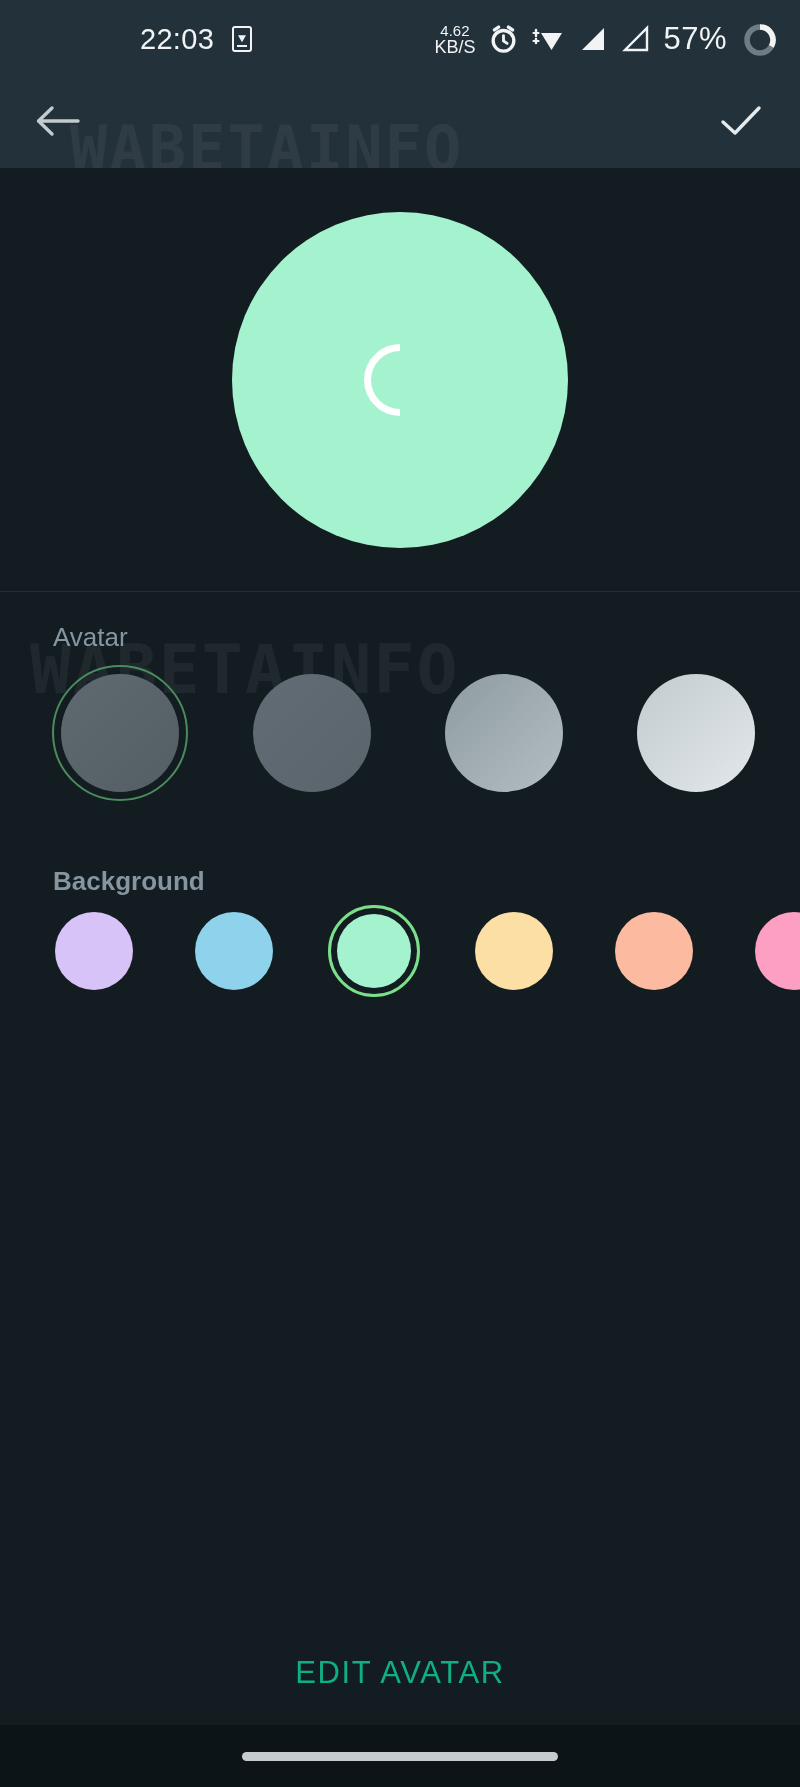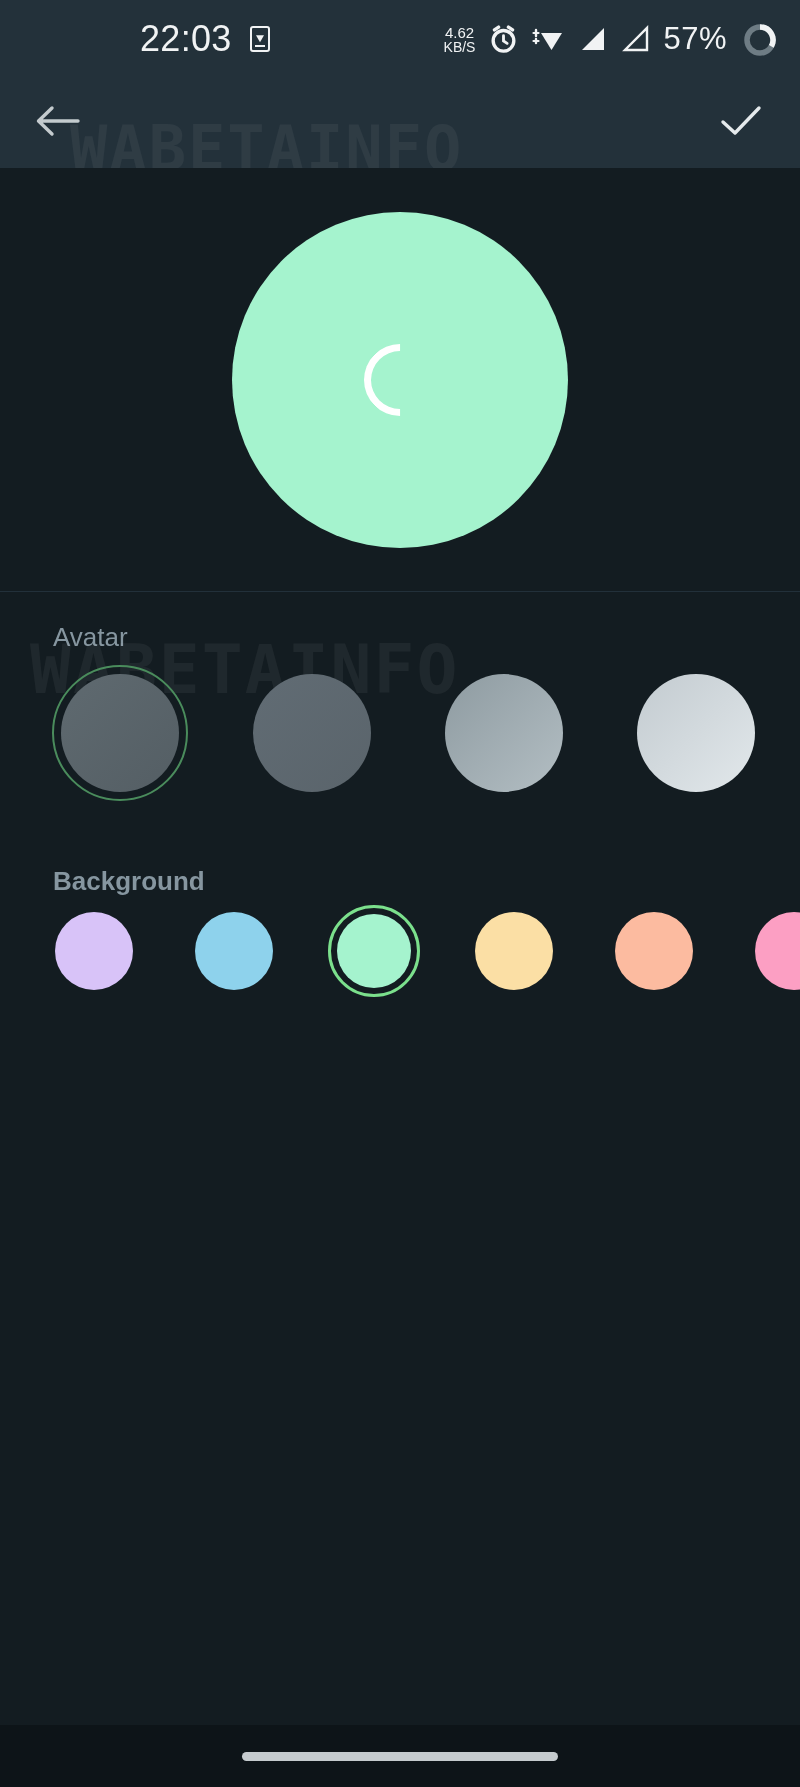--- a/index.html
+++ b/index.html
@@ -21,21 +21,21 @@
     position:absolute; top:0; left:0;
     width:800px; height:78px;
     background:#23313A;
     display:flex; align-items:center;
   }
   .sb-left {
     display:flex; align-items:center; gap:18px;
     margin-left:140px;
   }
   .sb-time {
-    color:#F1F3F4; font-size:36px; letter-spacing:0.3px;text-align:right;
+    color:#F1F3F4; font-size:29px; letter-spacing:0.3px;text-align:right;
   }
   .sb-castbox {
     width:20px; height:26px;
     border:2.5px solid #F1F3F4; border-radius:3px;
     position:relative;
   }
   .sb-castbox:after {
     content:""; position:absolute;
     left:50%; top:50%; transform:translate(-50%,-55%);
     width:0;height:0;
@@ -50,21 +50,21 @@
   }
   .sb-right {
     position:absolute; right:22px;
     display:flex; align-items:center; gap:13px;
   }
   .sb-speed {
     display:flex; flex-direction:column; align-items:center;
     line-height:1.0; color:#F1F3F4;
   }
   .sb-speed .v { font-size:15px; }
-  .sb-speed .u { font-size:14px; }
+  .sb-speed .u { font-size:18px; }
 
   .icon-alarm { width:31px; height:31px; position:relative; }
   .icon-wifi  { width:32px; height:30px; position:relative; }
   .icon-sig   { width:30px; height:28px; position:relative; }
   .sb-batt-txt { color:#F1F3F4; font-size:31px; letter-spacing:0.5px; }
   .icon-battring { width:38px; height:38px; position:relative; }
 
   
   .toolbar {
     position:absolute; top:78px; left:0;
@@ -306,18 +306,19 @@
         <div class="bg-swatch" style="background: rgb(251, 223, 165);"></div>
       </div>
       <div class="bg-swatch-wrap">
         <div class="bg-swatch" style="background: rgb(252, 187, 160);"></div>
       </div>
       <div class="bg-swatch-wrap">
         <div class="bg-swatch" style="background: rgb(252, 159, 195);"></div>
       </div>
     </div>
 
+  <div class="edit-avatar">EDIT AVATAR</div>
 
   <div class="navbar">
     <div class="nav-pill"></div>
   </div>
 
 </div>
 
 </body></html>

